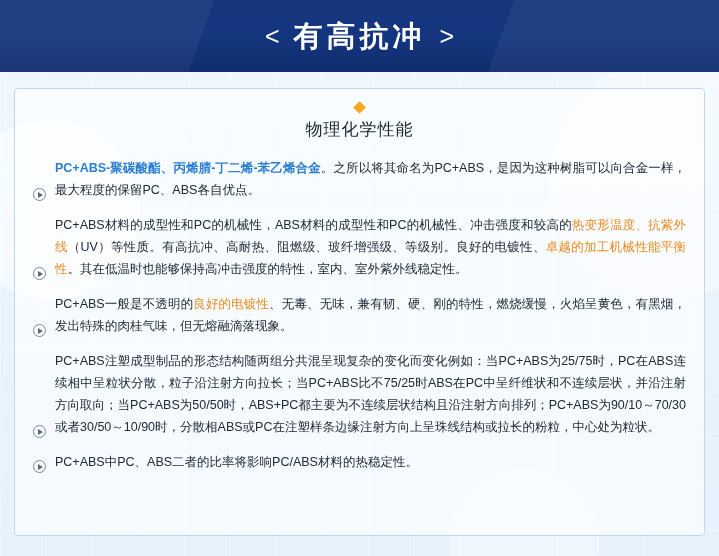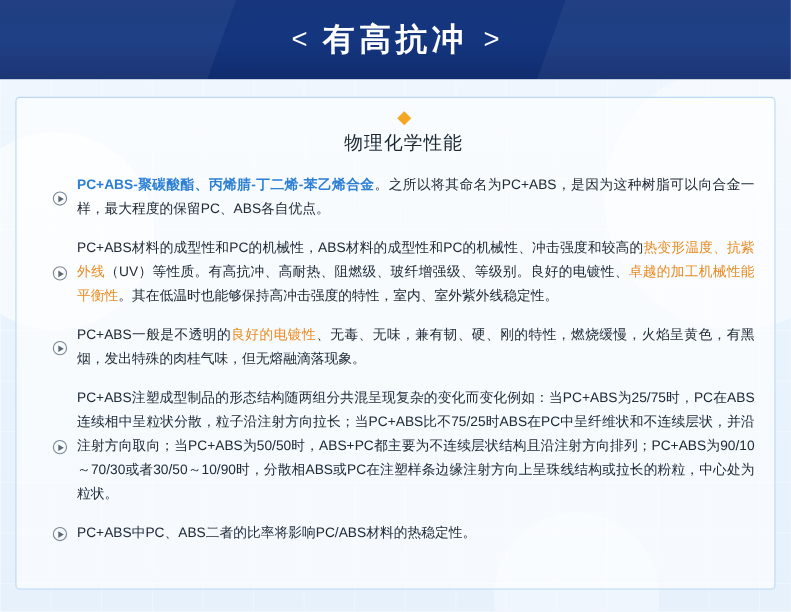--- a/index.html
+++ b/index.html
@@ -91,21 +91,21 @@
 
   
   .card {
     position: relative;
     margin: 16px 14px 0 14px;
     background: rgba(255,255,255,0.62);
     border: 1px solid #bcd8f2;
     border-radius: 4px;
     height: 448px;
     box-sizing: border-box;
-    padding: 14px 18px 10px 33px;
+    padding: 14px 18px 10px 18px;
   }
   .section-head {
     text-align: center;
     margin-bottom: 16px;
   }
   .diamond {
     width: 9px;
     height: 9px;
     background: #f5a623;
     transform: rotate(45deg);
@@ -117,21 +117,21 @@
     letter-spacing: 1px;
   }
 
   .bullets {
     display: flex;
     flex-direction: column;
     gap: 13px;
   }
   .bullet {
     display: flex;
-    align-items: center;
+    align-items: flex-end;
     gap: 9px;
   }
   .bullet-icon {
     flex: 0 0 auto;
     width: 13px;
     height: 13px;
     margin-top: 3px;
     border: 1px solid #7a8794;
     border-radius: 50%;
     position: relative;

